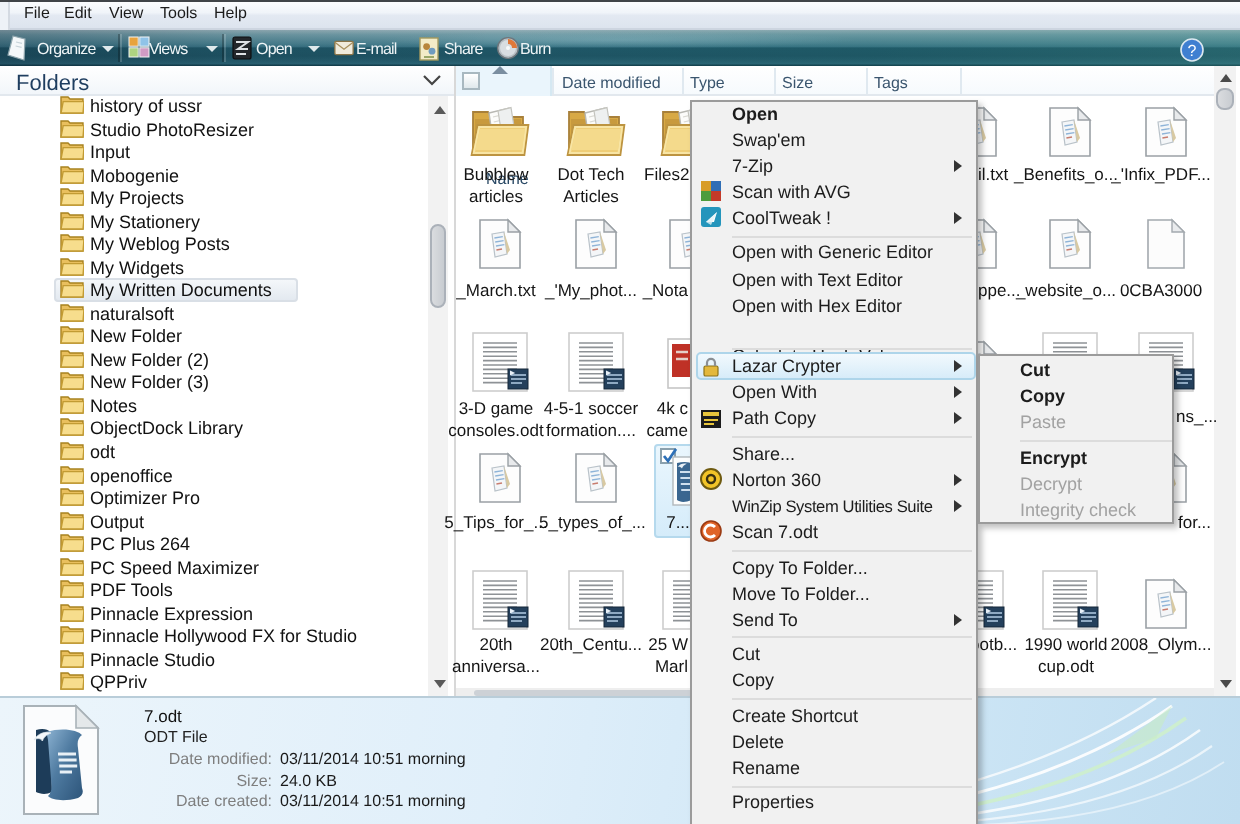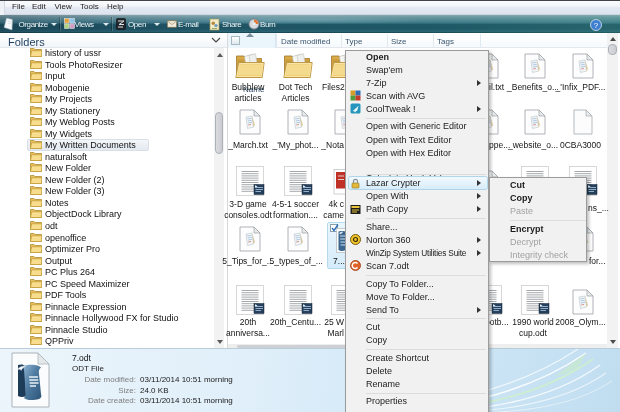--- a/index.html
+++ b/index.html
@@ -117,21 +117,21 @@
 <path d="M0.5,1.5 L4,1.5 L5,2.5 L11.5,2.5 L11.5,9.5 L0.5,9.5 Z" fill="#e9bf5e" stroke="#a8821f" stroke-width="0.7"></path>
 <path d="M0.5,9.5 L1.6,3.8 L12,3.8 L11.5,9.5 Z" fill="#f7dd8d" stroke="#c29b33" stroke-width="0.7"></path>
 </svg>
       <span class="txt">history of ussr</span>
     </div>
 <div class="treerow" style="top:58.5px">
       <svg class="abs" style="left:30px;top:0px" width="12" height="10" viewBox="0 0 12 10">
 <path d="M0.5,1.5 L4,1.5 L5,2.5 L11.5,2.5 L11.5,9.5 L0.5,9.5 Z" fill="#e9bf5e" stroke="#a8821f" stroke-width="0.7"></path>
 <path d="M0.5,9.5 L1.6,3.8 L12,3.8 L11.5,9.5 Z" fill="#f7dd8d" stroke="#c29b33" stroke-width="0.7"></path>
 </svg>
-      <span class="txt">Tools PhotoResizer</span>
+      <span class="txt">Studio PhotoResizer</span>
     </div>
 <div class="treerow" style="top:70.1px">
       <svg class="abs" style="left:30px;top:0px" width="12" height="10" viewBox="0 0 12 10">
 <path d="M0.5,1.5 L4,1.5 L5,2.5 L11.5,2.5 L11.5,9.5 L0.5,9.5 Z" fill="#e9bf5e" stroke="#a8821f" stroke-width="0.7"></path>
 <path d="M0.5,9.5 L1.6,3.8 L12,3.8 L11.5,9.5 Z" fill="#f7dd8d" stroke="#c29b33" stroke-width="0.7"></path>
 </svg>
       <span class="txt">Input</span>
     </div>
 <div class="treerow" style="top:81.6px">
       <svg class="abs" style="left:30px;top:0px" width="12" height="10" viewBox="0 0 12 10">

